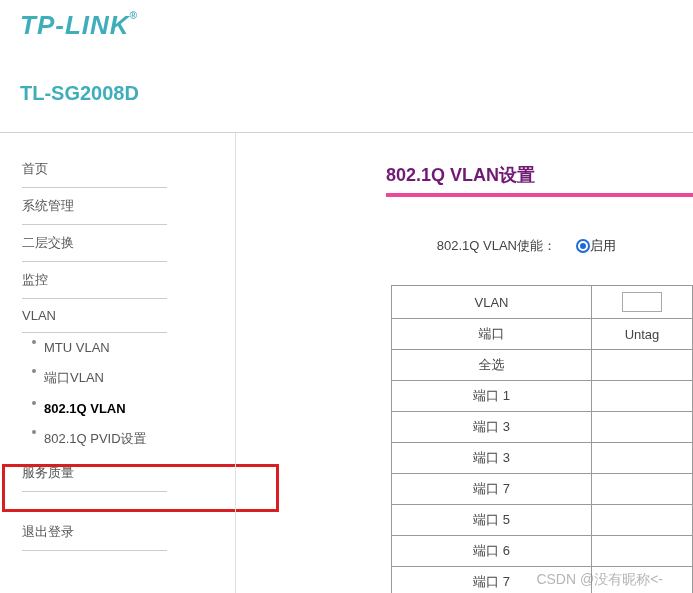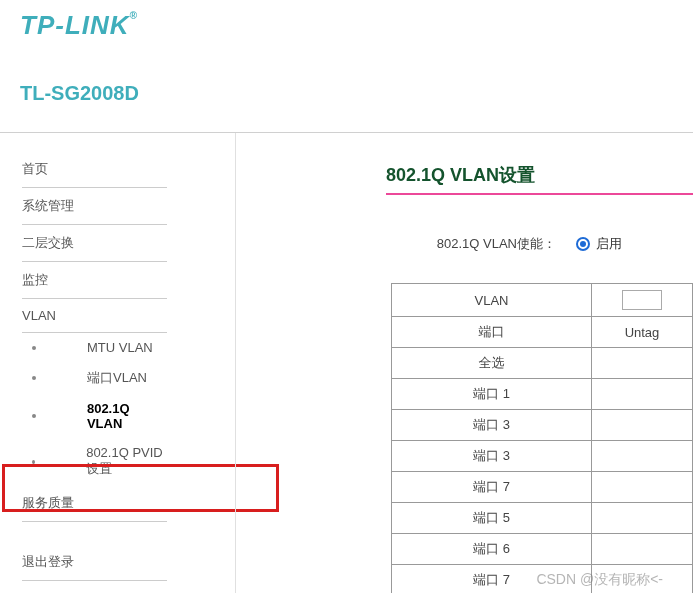--- a/index.html
+++ b/index.html
@@ -46,26 +46,25 @@
     .nav-item {
       display: block;
       padding: 9px 0;
       border-bottom: 1px solid #ccc;
       color: #555;
       text-decoration: none;
       width: 145px;
     }
     .nav-sub {
       display: flex;
-      align-items: center;
+      align-items: flex-start;
       padding: 7px 0 7px 10px;
       color: #555;
       text-decoration: none;
       width: 145px;
-      gap: 43px;
     }
     .nav-sub.active {
       color: #000;
       font-weight: bold;
     }
     .bullet {
       display: inline-block;
       width: 4px;
       height: 4px;
       border-radius: 50%;
@@ -77,43 +76,42 @@
       border: 3px solid #d81e1e;
       pointer-events: none;
     }
     .main {
       flex: 1;
       padding: 30px 0 0 150px;
       border-left: 1px solid #e0e0e0;
       position: relative;
     }
     .section-title {
-      color: #14532d;
+      color: #701a75;
       font-size: 18px;
       font-weight: bold;
       padding: 0 0 6px 0;
-      border-bottom: 2px solid #ec4899;
+      border-bottom: 4px solid #ec4899;
       margin-bottom: 40px;
     }
     .form-row {
       display: flex;
       align-items: center;
       padding-left: 30px;
       margin-bottom: 30px;
     }
     .form-label {
       width: 160px;
       text-align: right;
       padding-right: 20px;
       color: #444;
     }
     .radio-group {
       display: flex;
       align-items: center;
-      gap: 6px;
     }
     .radio-dot {
       width: 14px;
       height: 14px;
       border: 2px solid #1e6bd6;
       border-radius: 50%;
       display: inline-flex;
       align-items: center;
       justify-content: center;
     }

